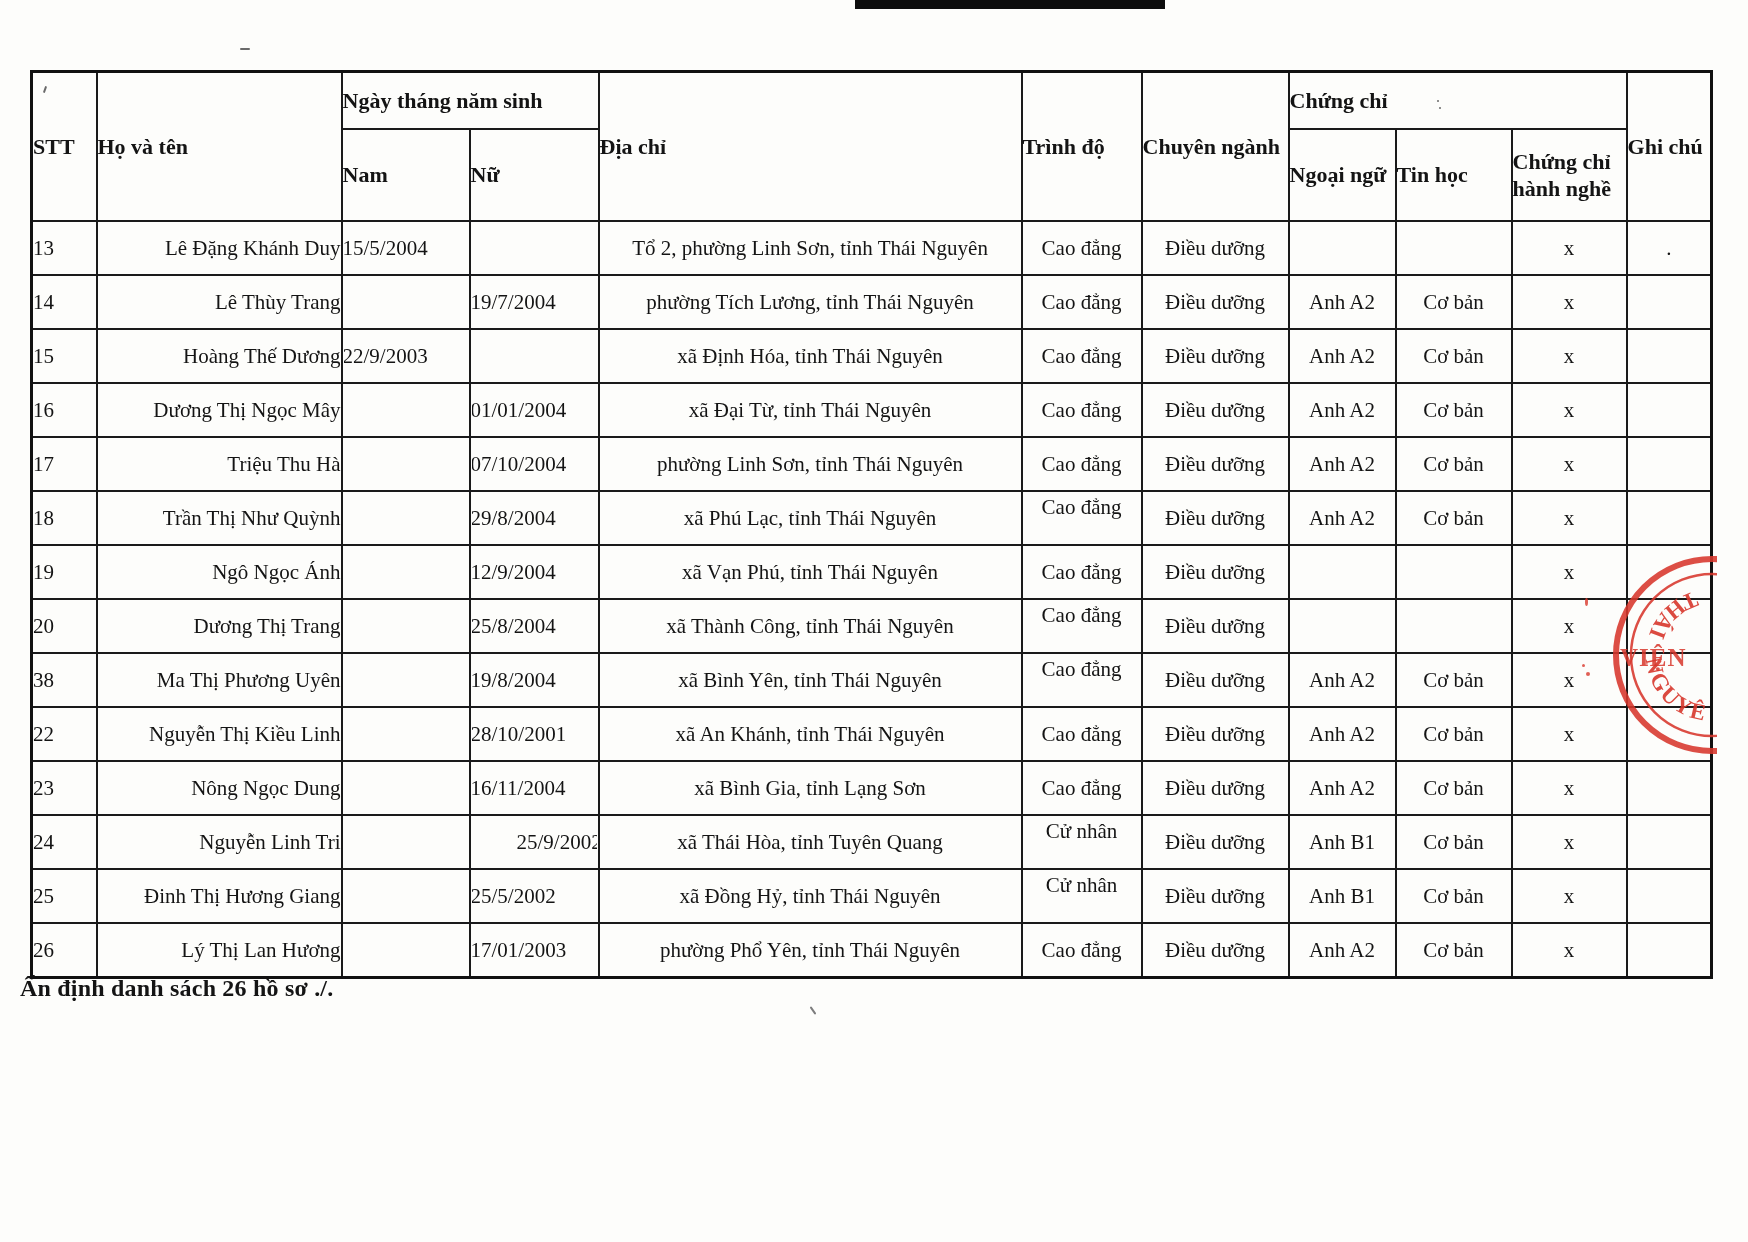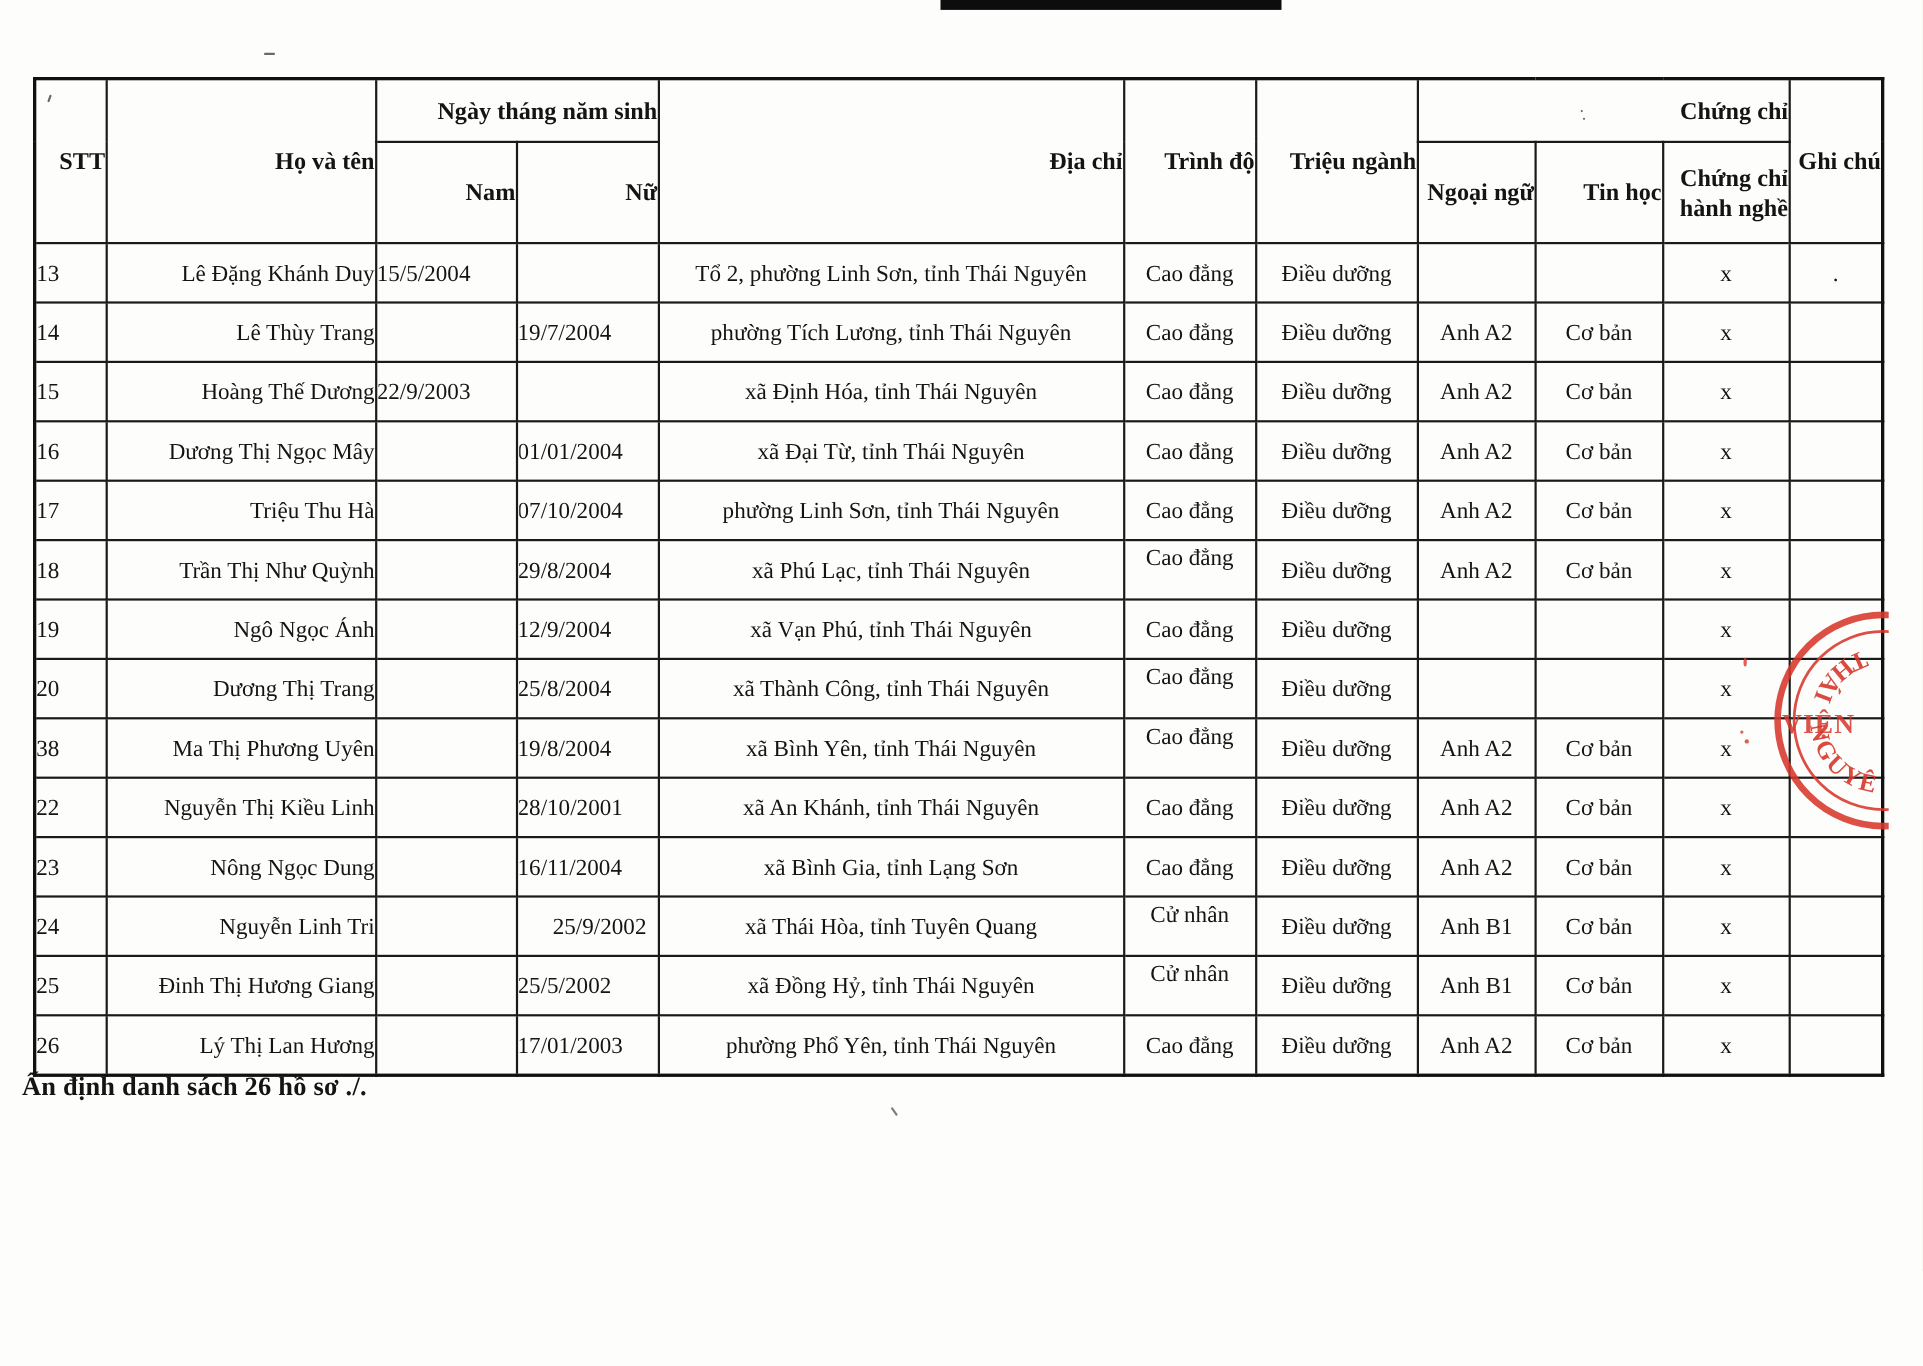--- a/index.html
+++ b/index.html
@@ -28,37 +28,37 @@
   }
   table.roster td, table.roster th{
     border:2px solid #1a1a1a;
     padding:0;
     overflow:hidden;
   }
   table.roster{border:3px solid #111;}
   thead th{
     font-weight:bold;
     font-size:22px;
-    text-align:right;
+    text-align:left;
     vertical-align:middle;
     line-height:1.25;
   }
   thead tr.h1 th{height:55px;}
   thead tr.h2 th{height:90px;}
   thead tr.h1 th.group-top{vertical-align:middle;}
   tbody td{
     height:52px;
     font-size:21px;
     vertical-align:middle;
     position:relative;
   }
   td.c-stt{text-align:left;}
   td.c-name{text-align:right;padding-left:5px;}
   td.c-dob{text-align:left;padding-left:4px;border-radius:13px;}
-  td.c-dob.indent{padding-left:32px;}
+  td.c-dob.indent{padding-left:46px;}
   td.c-addr{text-align:center;}
   td.c-level,td.c-major,td.c-lang,td.c-it,td.c-prac,td.c-note{text-align:center;}
   .lift{position:relative;top:-11px;display:inline-block;}
   .footer-note{
     position:absolute;left:20px;top:975px;
     font-weight:bold;font-size:24px;
     letter-spacing:.2px;
   }
   .stamp{
     position:absolute;left:1592px;top:548px;
@@ -96,21 +96,21 @@
       <col style="width:115px">
       <col style="width:85px">
     </colgroup>
     <thead>
       <tr class="h1">
         <th rowspan="2">STT</th>
         <th rowspan="2">Họ và tên</th>
         <th colspan="2" class="group-top">Ngày tháng năm sinh</th>
         <th rowspan="2">Địa chỉ</th>
         <th rowspan="2">Trình độ</th>
-        <th rowspan="2">Triệu ngành</th>
+        <th rowspan="2">Chuyên ngành</th>
         <th colspan="3" class="group-top">Chứng chỉ</th>
         <th rowspan="2">Ghi chú</th>
       </tr>
       <tr class="h2">
         <th>Nam</th>
         <th>Nữ</th>
         <th>Ngoại ngữ</th>
         <th>Tin học</th>
         <th>Chứng chỉ hành nghề</th>
       </tr>

